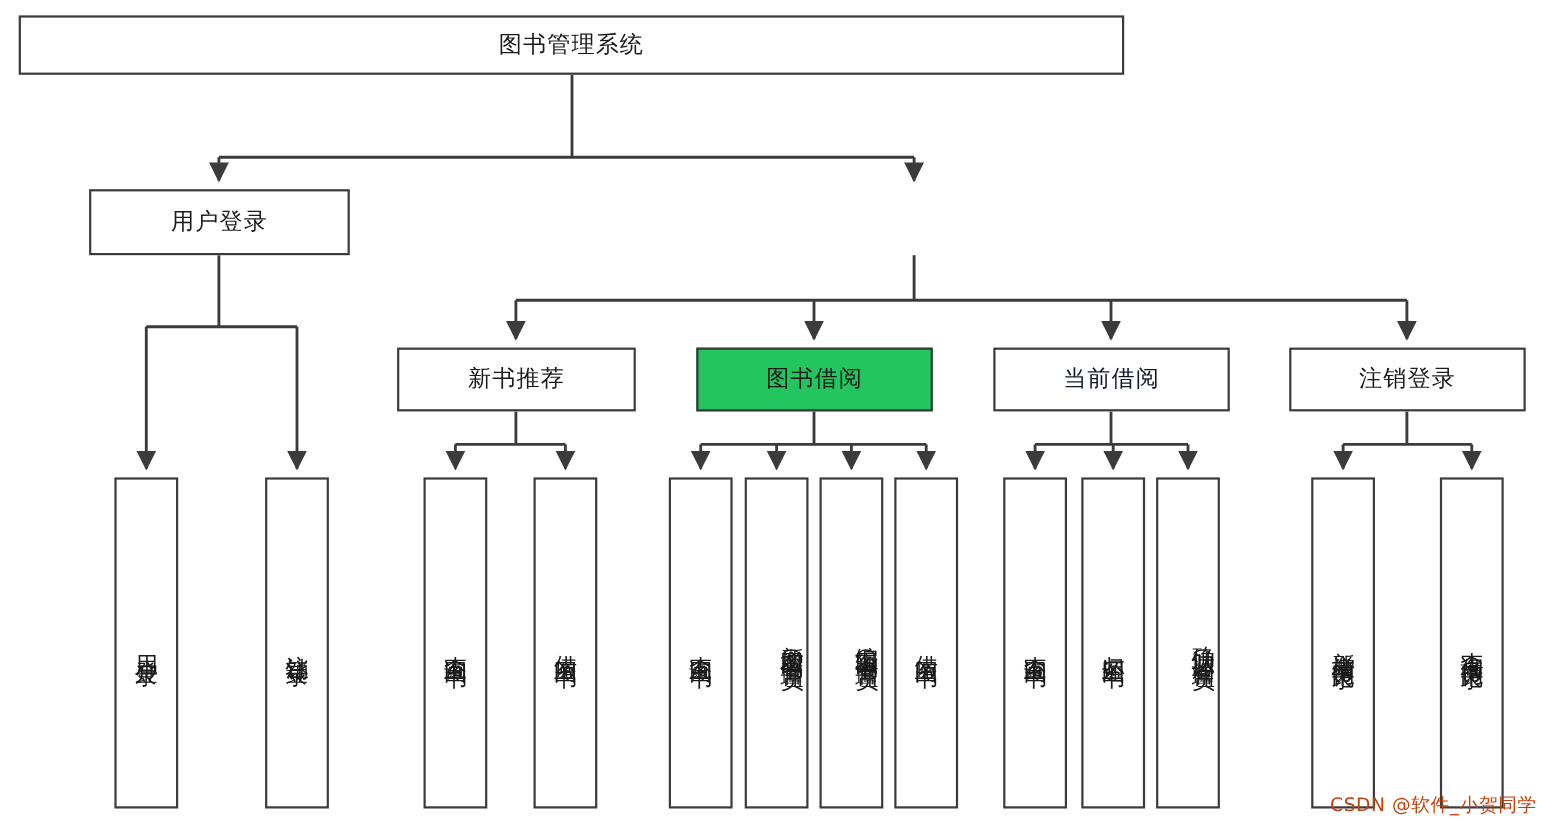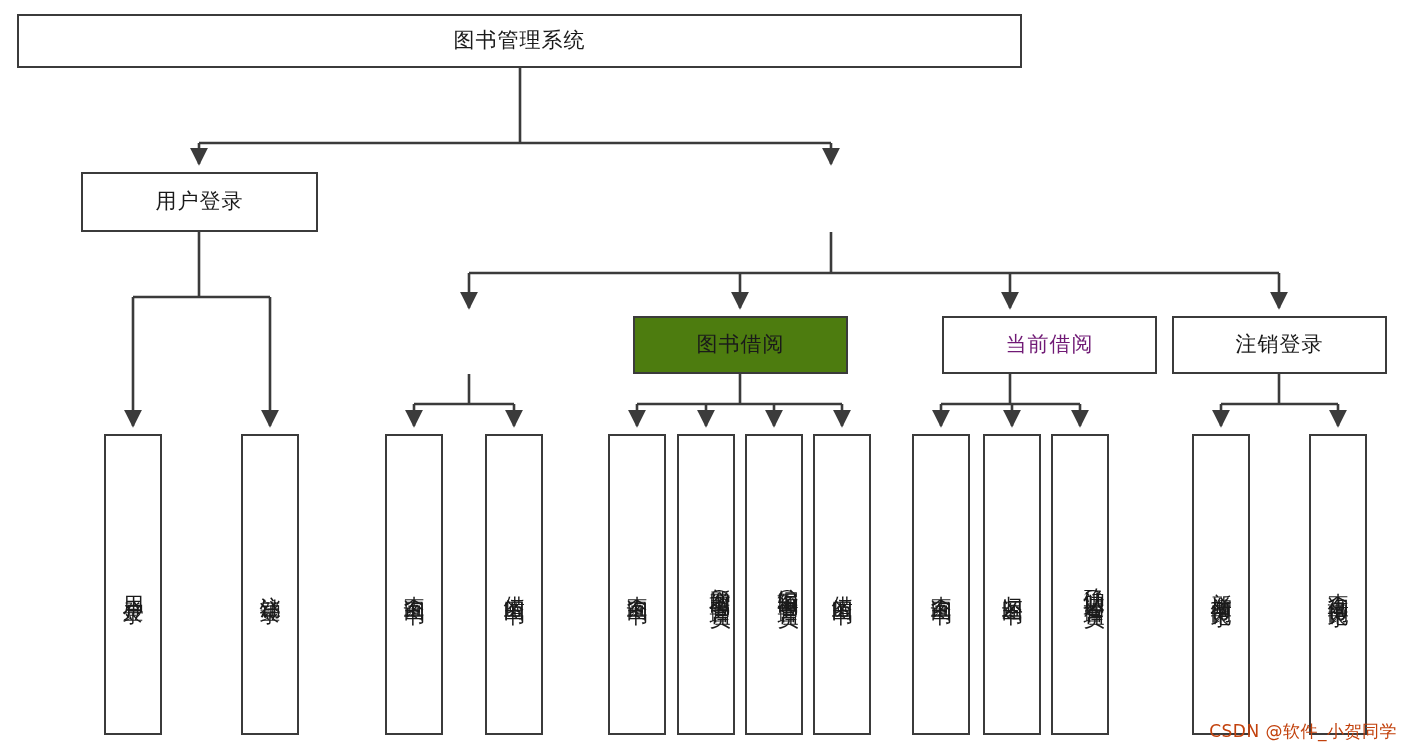--- a/index.html
+++ b/index.html
@@ -123,24 +123,27 @@
   </svg>
 
   <div class="node horiz" id="node-root" style="left: 17px; top: 14px; width: 1005px; height: 54px; border-color: rgb(59, 59, 59); background: rgb(255, 255, 255); color: rgb(26, 26, 26);">
     <span class="node-label">图书管理系统</span>
   </div>
 
   <div class="node horiz" id="node-l2-0" style="left: 81px; top: 172px; width: 237px; height: 60px; border-color: rgb(59, 59, 59); background: rgb(255, 255, 255); color: rgb(26, 26, 26);">
     <span class="node-label">用户登录</span>
   </div>
 
-  <div class="node horiz" id="node-l3-1" style="left: 633px; top: 316px; width: 215px; height: 58px; border-color: rgb(59, 59, 59); background: #4d7c0f; color: rgb(26, 26, 26);">
+  <div class="node horiz" id="node-l3-0" style="left: 361px; top: 316px; width: 217px; height: 58px; border-color: rgb(59, 59, 59); background: rgb(255, 255, 255); color: rgb(26, 26, 26);">
+    <span class="node-label">新书推荐</span>
+  </div>
+  <div class="node horiz" id="node-l3-1" style="left: 633px; top: 316px; width: 215px; height: 58px; border-color: rgb(59, 59, 59); background: #22c55e; color: rgb(26, 26, 26);">
     <span class="node-label">图书借阅</span>
   </div>
-  <div class="node horiz" id="node-l3-2" style="left: 942px; top: 316px; width: 215px; height: 58px; border-color: rgb(59, 59, 59); background: rgb(255, 255, 255); color: #701a75;">
+  <div class="node horiz" id="node-l3-2" style="left: 903px; top: 316px; width: 215px; height: 58px; border-color: rgb(59, 59, 59); background: rgb(255, 255, 255); color: #0f172a;">
     <span class="node-label">当前借阅</span>
   </div>
   <div class="node horiz" id="node-l3-3" style="left: 1172px; top: 316px; width: 215px; height: 58px; border-color: rgb(59, 59, 59); background: rgb(255, 255, 255); color: rgb(26, 26, 26);">
     <span class="node-label">注销登录</span>
   </div>
 
   <div class="node vert" id="node-leaf-0" style="left: 104px; top: 434px; width: 58px; height: 301px; align-items: center; border-color: rgb(59, 59, 59); background: rgb(255, 255, 255); color: rgb(26, 26, 26);">
     <span class="vlabel">用户登录</span>
   </div>
   <div class="node vert" id="node-leaf-1" style="left: 241px; top: 434px; width: 58px; height: 301px; align-items: center; border-color: rgb(59, 59, 59); background: rgb(255, 255, 255); color: rgb(26, 26, 26);">

